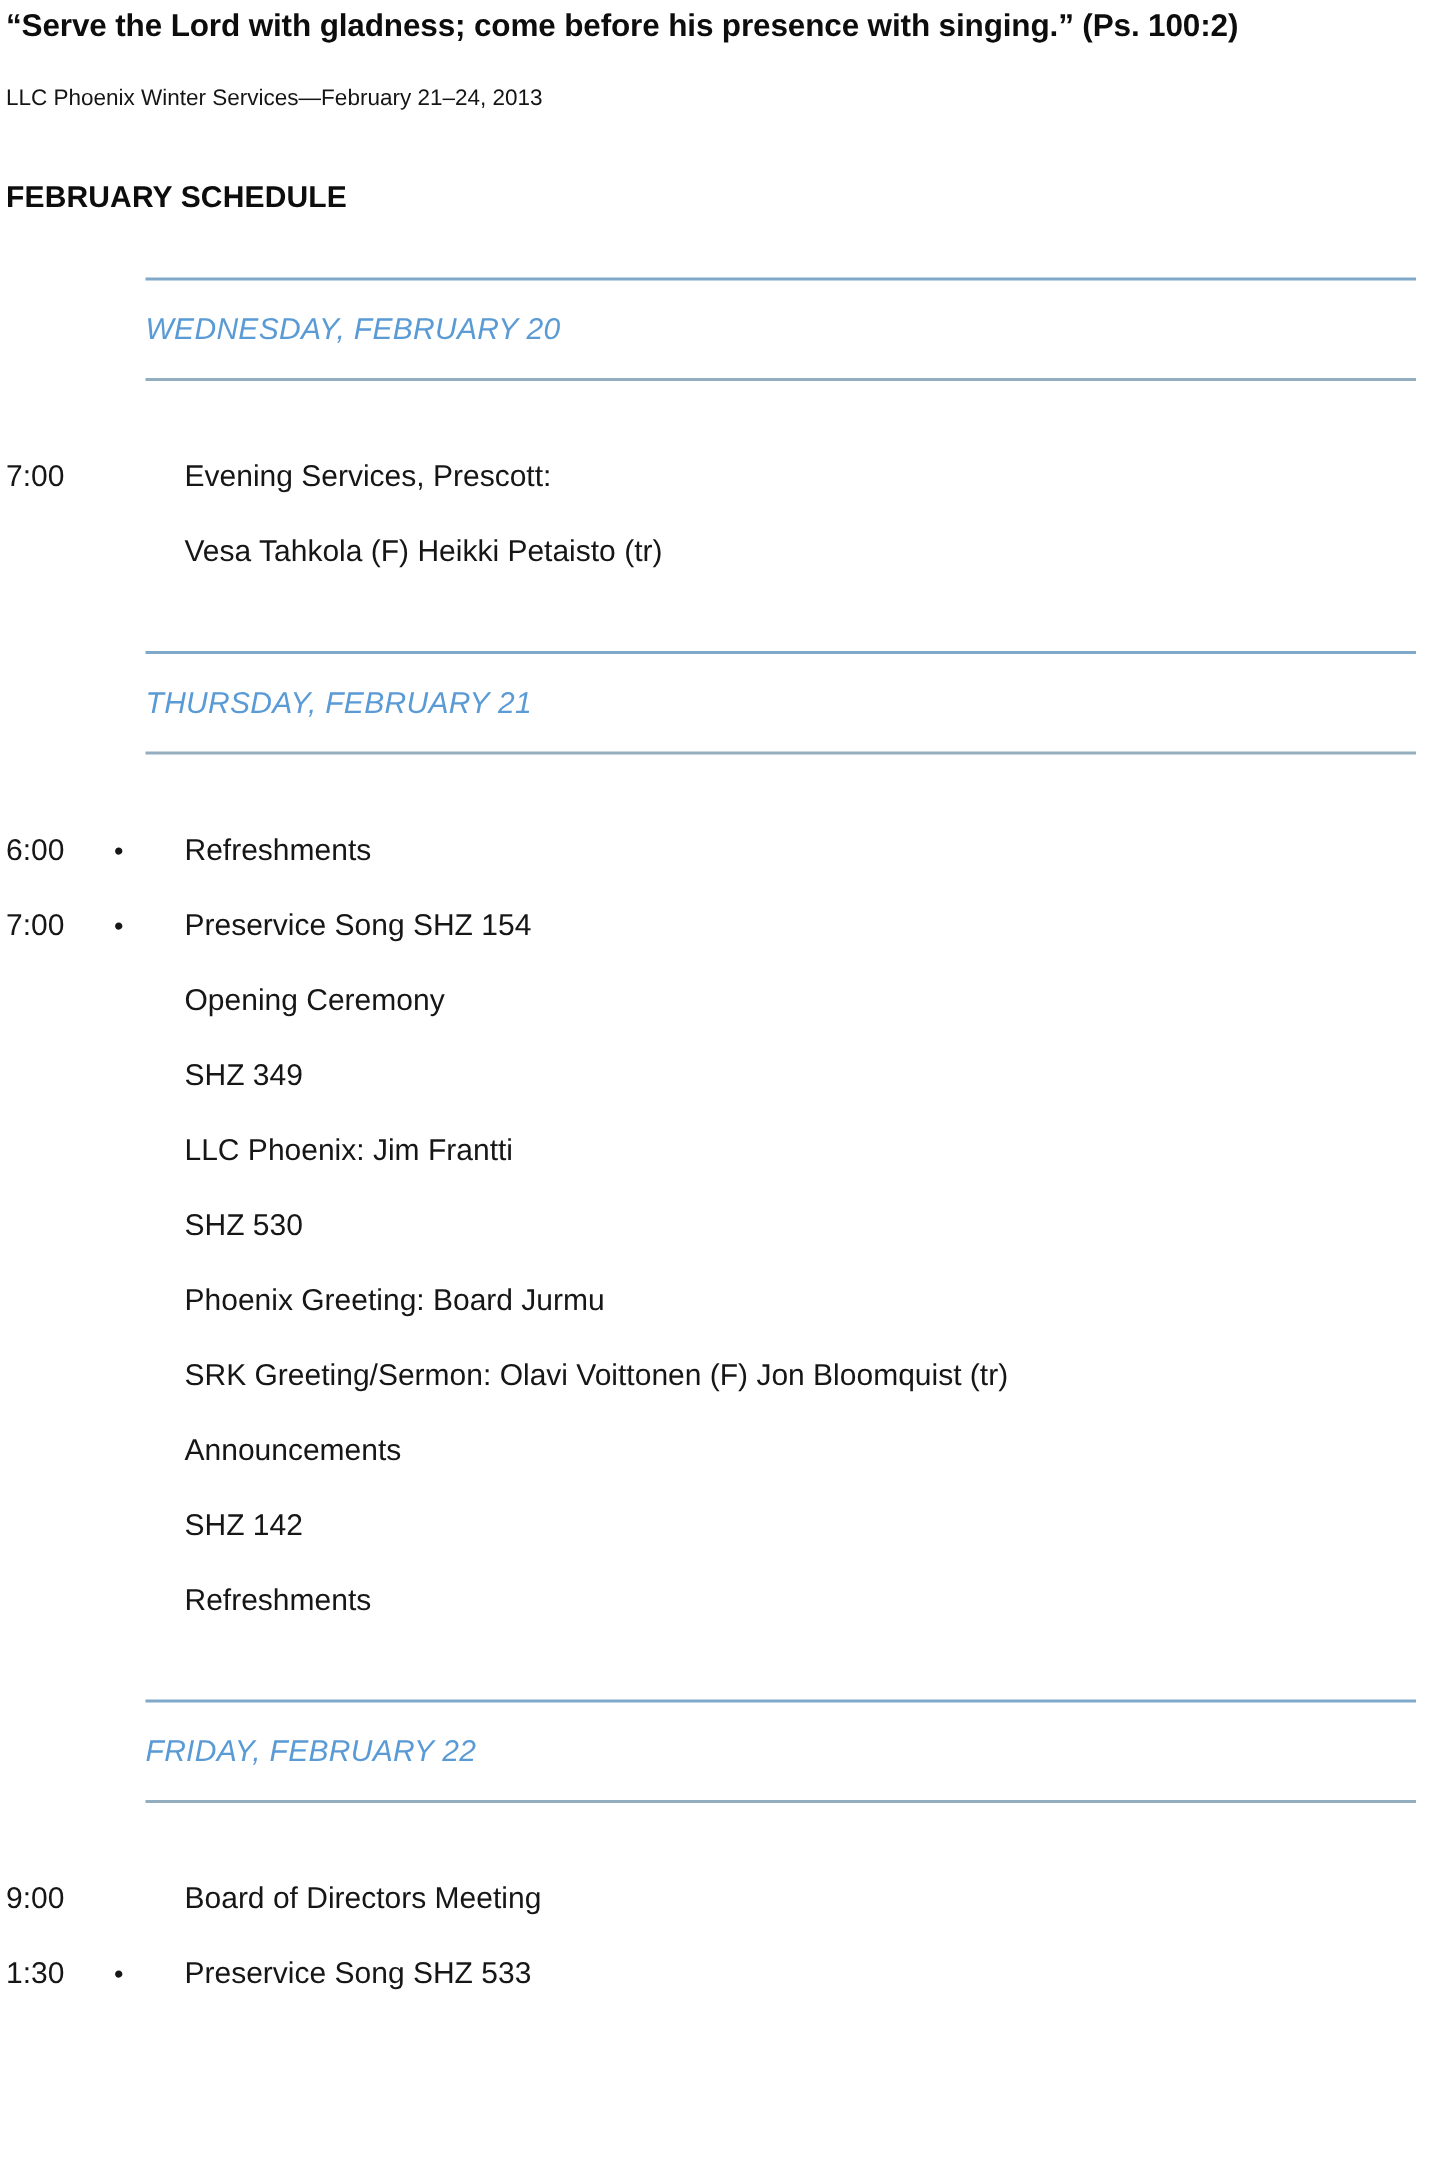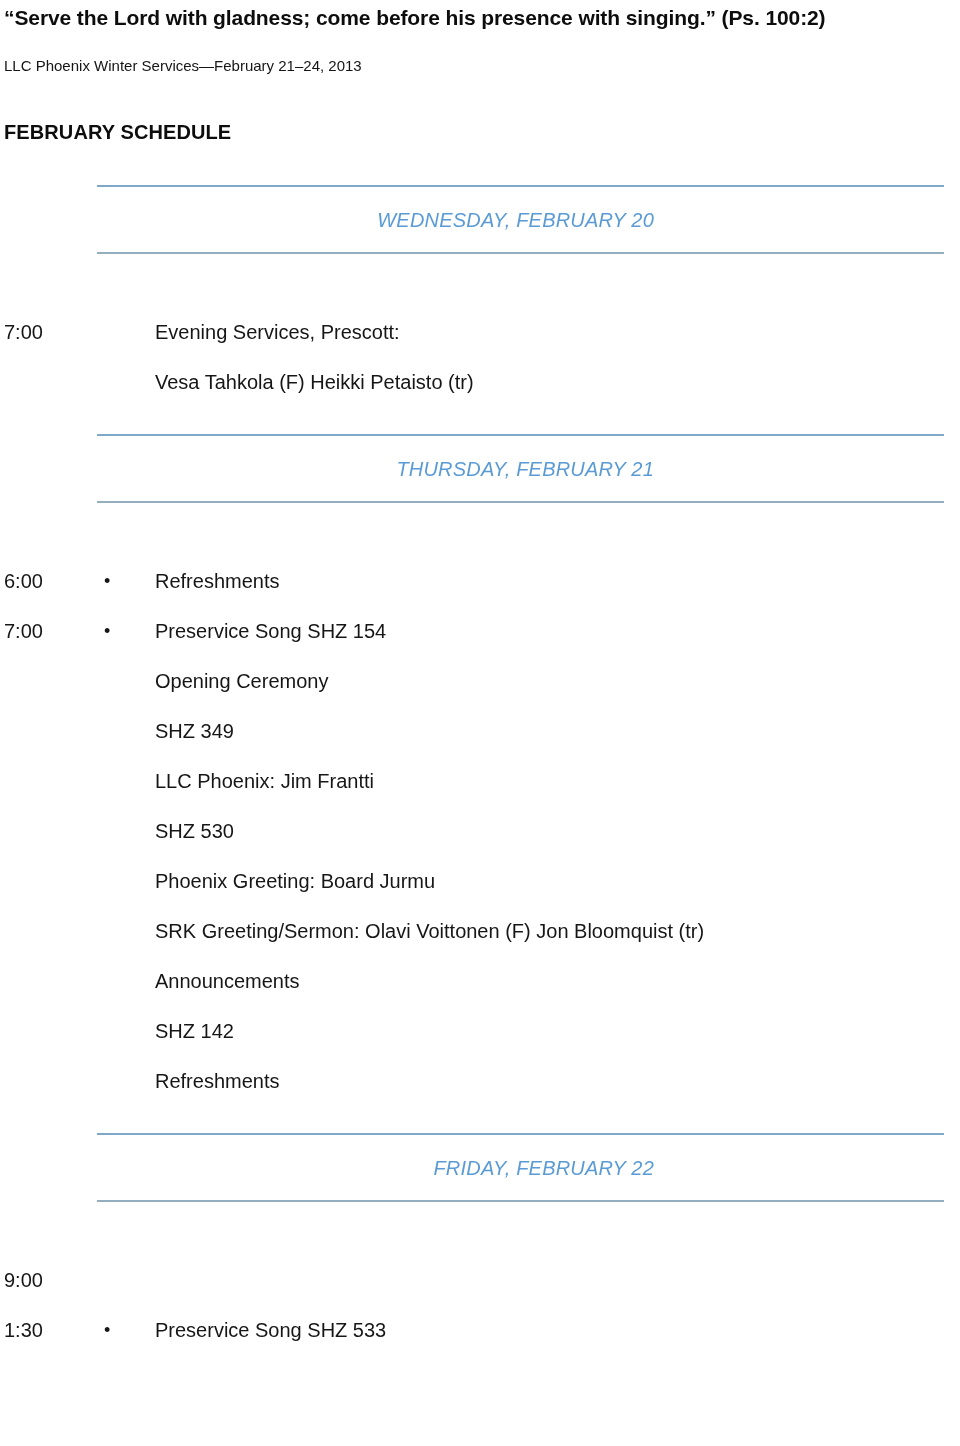--- a/index.html
+++ b/index.html
@@ -66,63 +66,63 @@
     border-top: 2px solid #90aec4;
     width: 100%;
   }
   .day-rule.top {
     border-top-color: #7fa8c9;
   }
   .day-rule.bottom {
     border-top-color: #93aebe;
   }
   .day-label {
-    text-align: right;
+    text-align: left;
     font-style: italic;
     font-size: 20px;
     line-height: 1.1;
     color: #5b9bd5;
     letter-spacing: 0.2px;
     padding: 22px 0 21px 0;
     padding-right: 290px;
   }
 
   
   .sched-list {
     margin: 0;
     padding: 0;
     list-style: none;
   }
   .sched-row {
     display: flex;
-    align-items: flex-end;
+    align-items: center;
     font-size: 20px;
     line-height: 1.08;
     color: #161616;
     height: 50px;
-    gap: 28px;
   }
   .sched-time {
     width: 72px;
     flex: 0 0 72px;
     white-space: nowrap;
   }
   .sched-bullet {
     width: 23px;
     flex: 0 0 23px;
     text-align: left;
     font-size: 18px;
     line-height: 1.2;
   }
   .sched-bullet.empty {
     visibility: hidden;
   }
   .sched-text {
     flex: 1 1 auto;
     white-space: nowrap;
+    margin-left: 24px;
   }
   .sched-row.no-time .sched-time { visibility: hidden; }
 
   
   .gap-after-header { height: 42px; }
   .gap-before-day   { height: 40px; }
   .gap-after-day    { height: 40px; }
 </style>
 </head>
 <body>
@@ -223,20 +223,21 @@
       <div class="day-block">
         <div class="day-rule top"></div>
         <div class="day-label">FRIDAY, FEBRUARY 22</div>
         <div class="day-rule bottom"></div>
       </div>
       <div class="gap-after-day"></div>
       <ul class="sched-list">
         <li class="sched-row">
           <span class="sched-time">9:00</span>
           <span class="sched-bullet empty">•</span>
+          <span class="sched-text">Board of Directors Meeting</span>
         </li>
         <li class="sched-row">
           <span class="sched-time">1:30</span>
           <span class="sched-bullet">•</span>
           <span class="sched-text">Preservice Song SHZ 533</span>
         </li>
       </ul>
     </div>
 
 </div>

